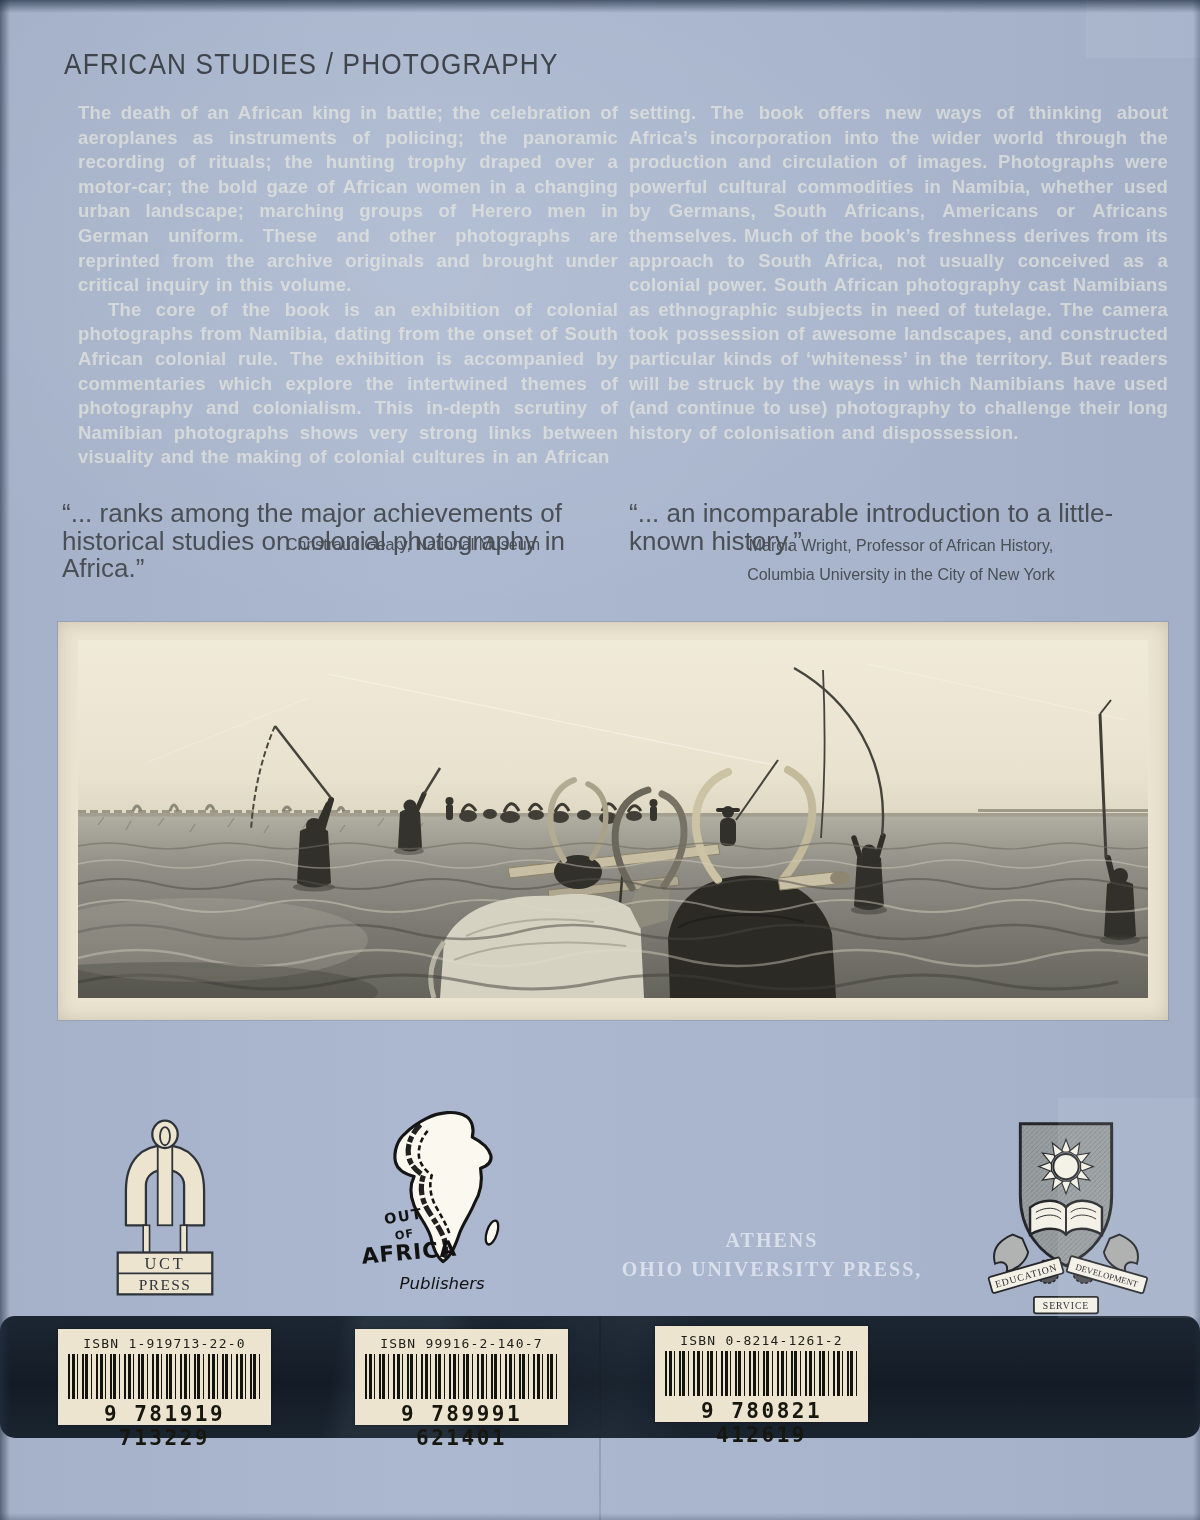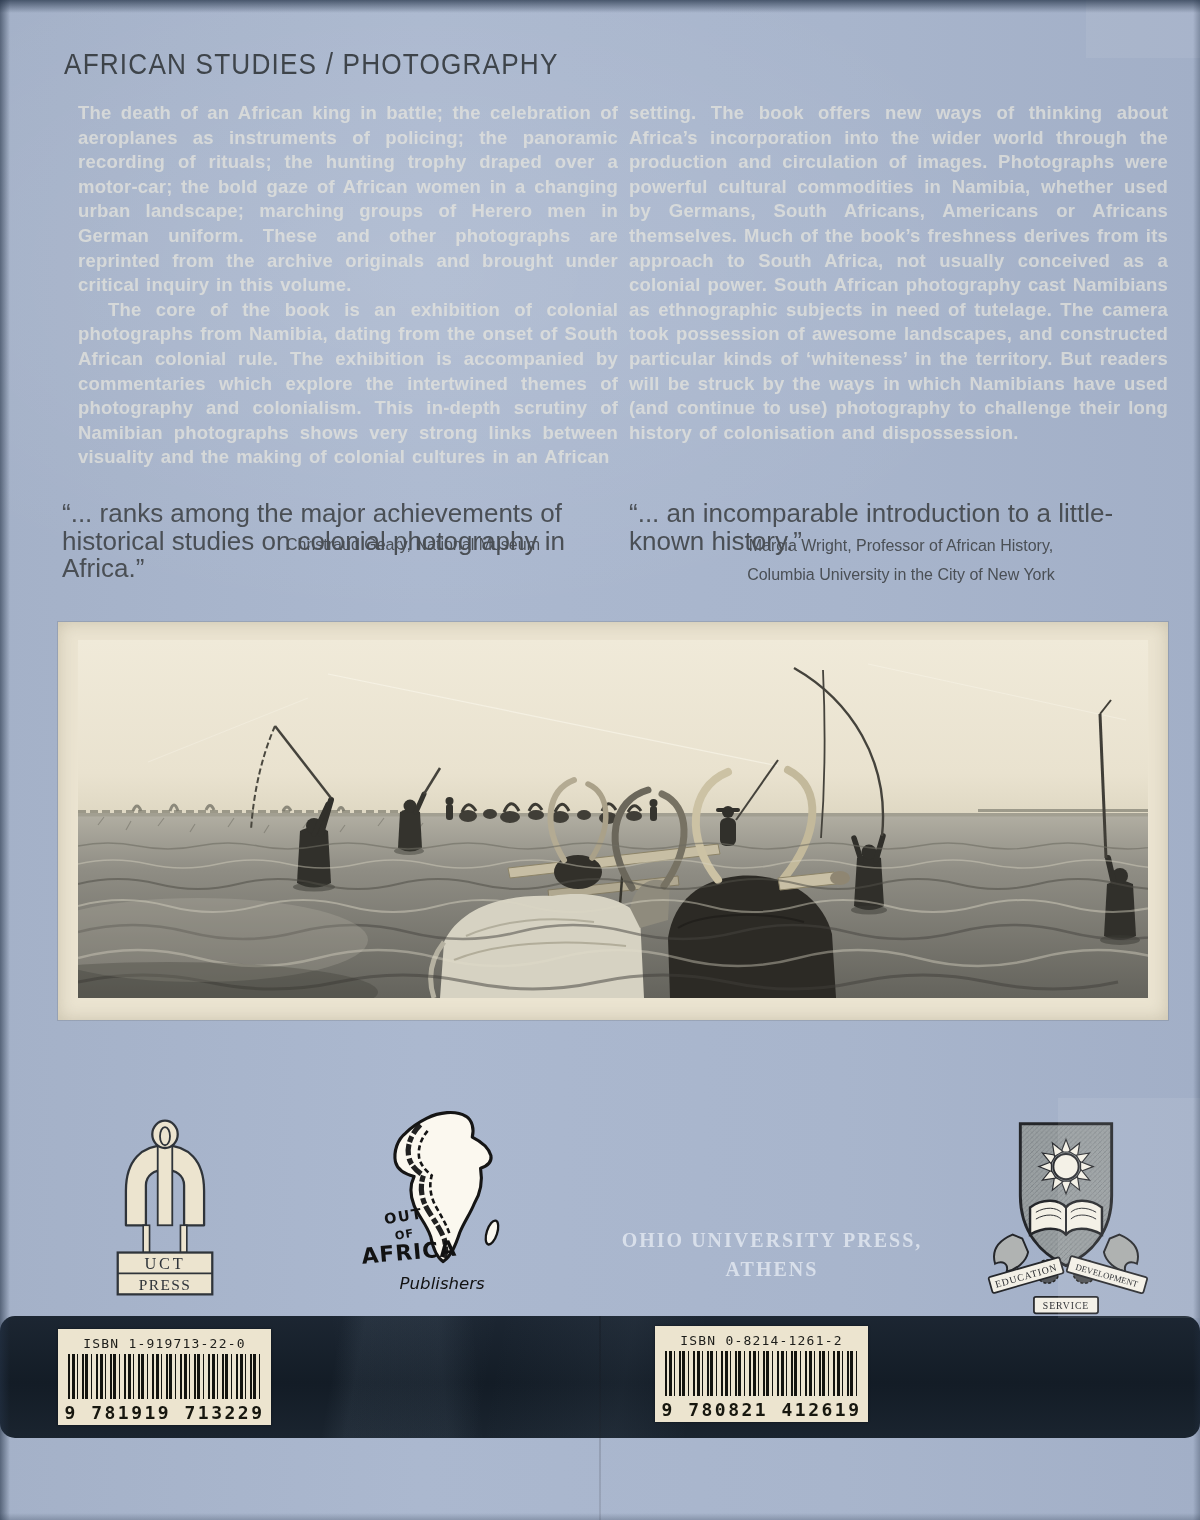--- a/index.html
+++ b/index.html
@@ -85,21 +85,21 @@
   .plate .label{font-family:"DejaVu Sans Mono",monospace;font-size:13px;letter-spacing:1.2px;
     text-align:center;color:#1d1d1a;margin-top:7px;}
   .plate .bars{height:45px;margin:3px 10px 0;
     background:repeating-linear-gradient(90deg,
       #14140f 0 2px, transparent 2px 4px,
       #14140f 4px 7px, transparent 7px 9px,
       #14140f 9px 10px, transparent 10px 14px,
       #14140f 14px 16px, transparent 16px 17px,
       #14140f 17px 20px, transparent 20px 23px,
       #14140f 23px 24px, transparent 24px 28px);}
-  .plate .digits{font-family:"DejaVu Sans Mono",monospace;font-size:18px;letter-spacing:2.5px;
+  .plate .digits{font-family:"DejaVu Sans Mono",monospace;font-size:21px;letter-spacing:2.5px;
     text-align:center;color:#17170f;margin-top:3px;font-weight:700;}
 </style>
 </head>
 <body>
 
 <div class="cover">
 
   <div class="category-header">AFRICAN STUDIES / PHOTOGRAPHY</div>
 
   <div class="blurb-col left">
@@ -302,22 +302,22 @@
     </g>
     <g fill="#121212" font-family="&quot;DejaVu Sans&quot;,sans-serif">
       <text x="24" y="112" font-size="14" font-weight="bold" letter-spacing="1.5" transform="rotate(-9 24 112)">OUT</text>
       <text x="34" y="127" font-size="11" font-weight="bold" letter-spacing="1" transform="rotate(-9 34 127)">OF</text>
       <text x="2" y="150" font-size="21" font-weight="bold" letter-spacing="1" transform="rotate(-5 2 150)">AFRICA</text>
       <text x="38" y="174" font-size="16" font-style="italic">Publishers</text>
     </g>
   </svg>
 
   <div class="ohio-imprint">
+    <div>ATHENS</div>
     <div>OHIO UNIVERSITY PRESS,</div>
-    <div>ATHENS</div>
   </div>
 
   <svg class="crest" viewBox="0 0 170 212">
     <defs>
       <pattern id="hatch" width="5" height="5" patternUnits="userSpaceOnUse">
         <rect width="5" height="5" fill="#9aa0a2"></rect>
         <path d="M0,5 L5,0" stroke="#80868a" stroke-width="1"></path>
         <path d="M0,0 L5,5" stroke="#8b9194" stroke-width="0.6"></path>
       </pattern>
     </defs>
@@ -367,20 +367,25 @@
       <text x="85" y="196.5" text-anchor="middle" font-size="10" letter-spacing="1">SERVICE</text>
     </g>
   </svg>
 
   <div class="isbn-band">
     <div class="plate p1">
       <div class="label">ISBN 1-919713-22-0</div>
       <div class="bars"></div>
       <div class="digits">9 781919 713229</div>
     </div>
+    <div class="plate p2">
+      <div class="label">ISBN 99916-2-140-7</div>
+      <div class="bars"></div>
+      <div class="digits">9 789991 621401</div>
+    </div>
     <div class="plate p3">
       <div class="label">ISBN 0-8214-1261-2</div>
       <div class="bars"></div>
       <div class="digits">9 780821 412619</div>
     </div>
   </div>
 
   <div class="crease-v"></div>
   <div class="tape-mark-a"></div>
   <div class="tape-mark-b"></div>

